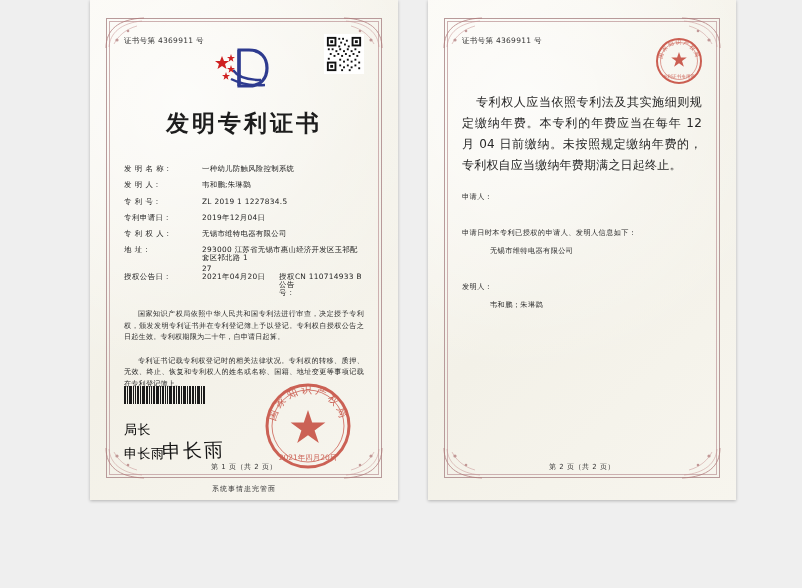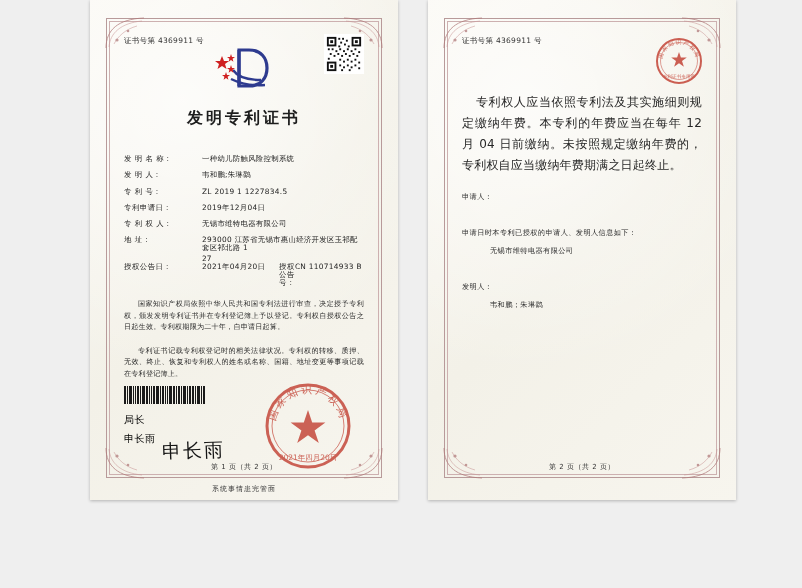--- a/index.html
+++ b/index.html
@@ -90,21 +90,21 @@
     left:50%;top:46px;
     transform:translateX(-50%);
     width:70px;height:48px;
   }
   .emblem svg{width:100%;height:100%;display:block;}
 
   .doc-title{
     margin-top:62px;
     text-align:center;
     font-family:"DejaVu Serif","Liberation Serif",serif;
-    font-size:16px;
+    font-size:23px;
     font-weight:bold;
     letter-spacing:3px;
     color:#1d1d1d;
   }
 
   .fields{
     margin-top:26px;
     font-size:7.4px;
     line-height:1.05;
     color:#232323;
@@ -150,22 +150,22 @@
     left:34px;bottom:96px;
     width:86px;height:18px;
     display:flex;
     align-items:flex-end;
     gap:1px;
   }
   .barcode i{display:block;background:#1a1a1a;height:100%;}
 
   .sign-block{
     position:absolute;
-    left:34px;bottom:52px;
-    font-size:10px;
+    left:34px;bottom:33px;
+    font-size:13px;
     line-height:1.9;
     letter-spacing:.5px;
   }
   .signature{
     position:absolute;
     left:72px;bottom:36px;
     font-family:"DejaVu Serif","Liberation Serif",serif;
     font-size:19px;
     color:#151515;
     letter-spacing:2px;

